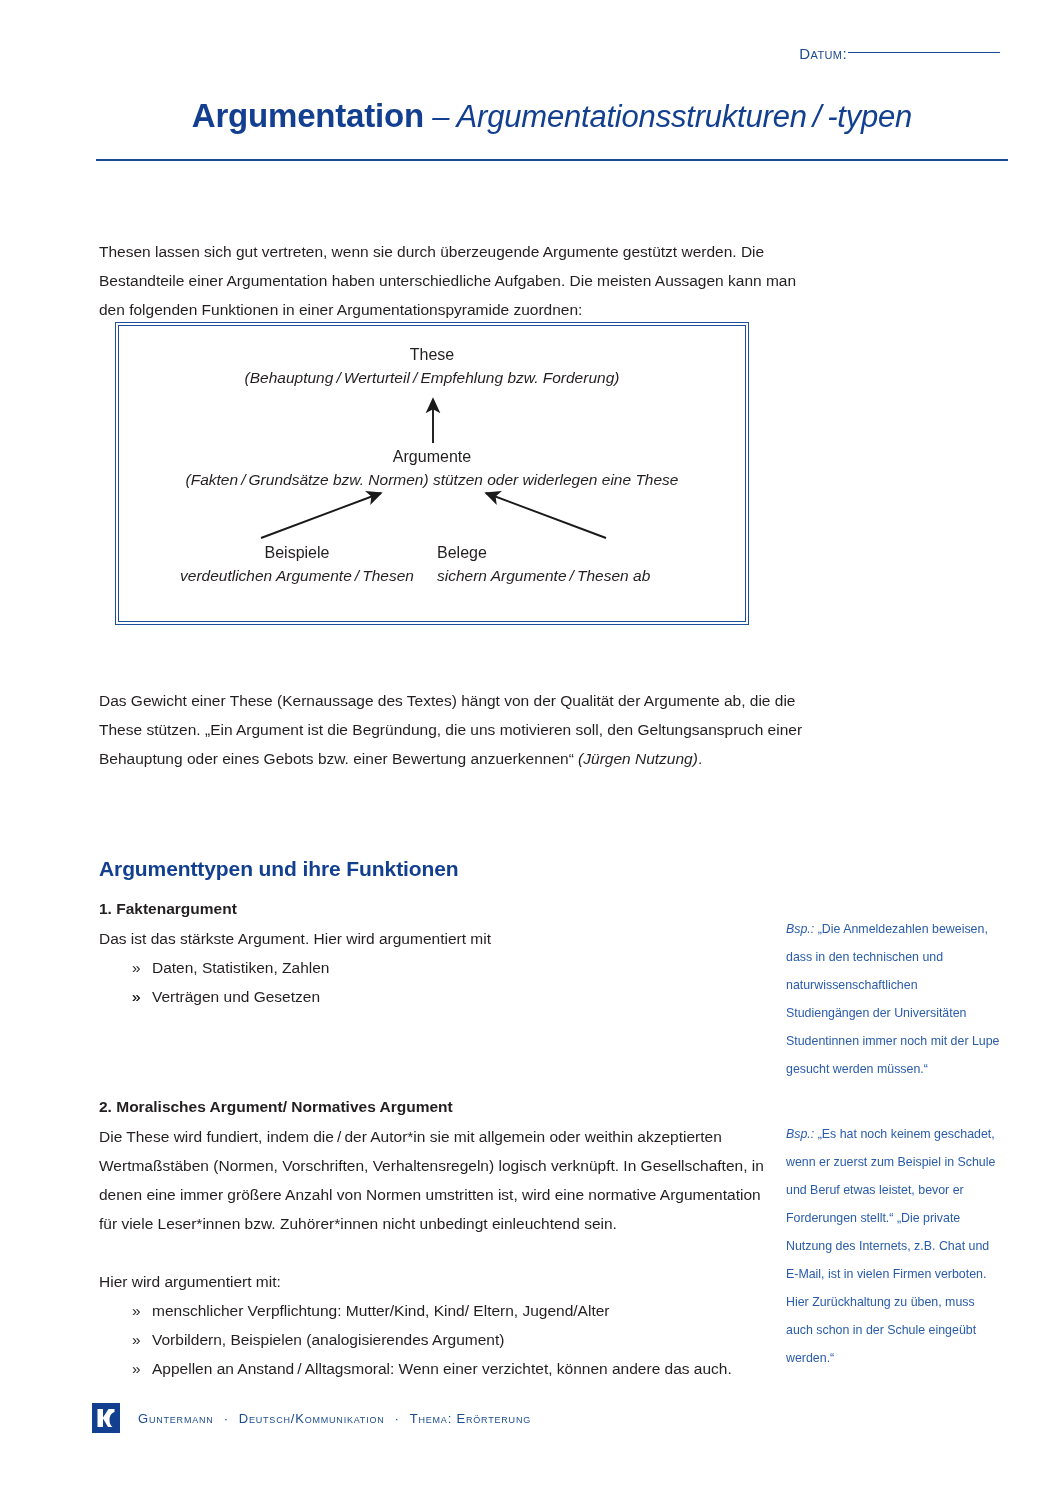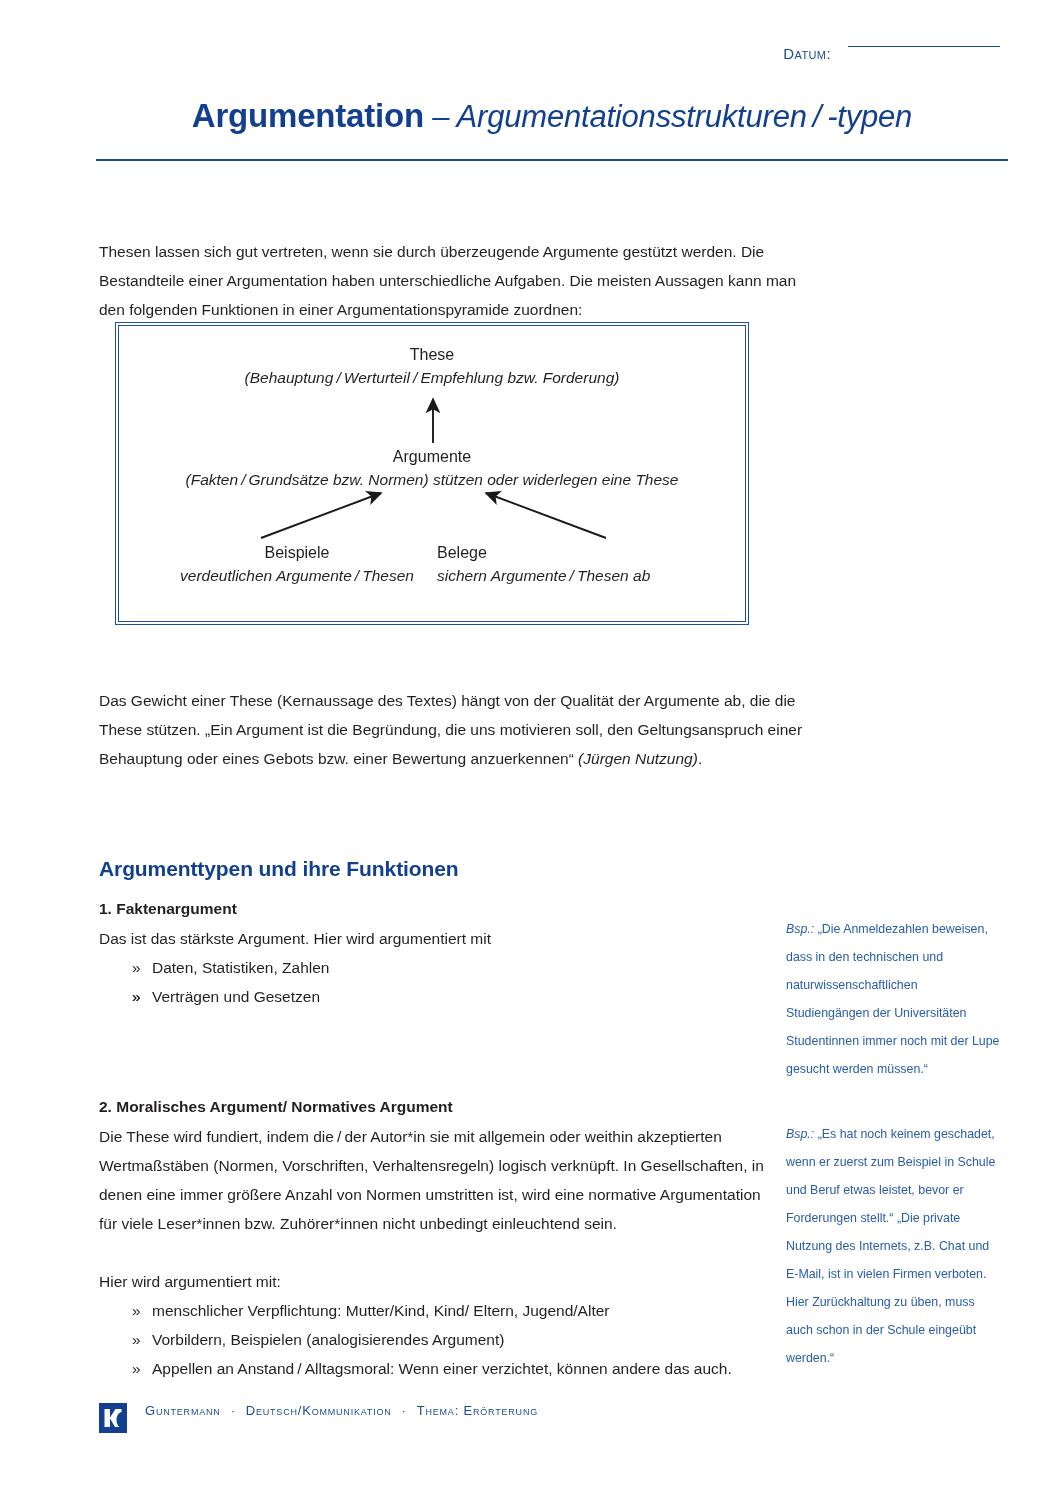--- a/index.html
+++ b/index.html
@@ -19,23 +19,22 @@
     position: absolute;
     inset: 0;
   }
 
   
   .datum-row {
     position: absolute;
     top: 46px;
     right: 60px;
     display: flex;
-    align-items: flex-start;
+    align-items: center;
     color: #1a4a8f;
-    gap: 16px;
   }
   .datum-label {
     font-size: 15px;
     font-variant: small-caps;
     letter-spacing: 0.4px;
     line-height: 1;
     color: #1a4a8f;
   }
   .datum-rule {
     width: 152px;
@@ -215,24 +214,24 @@
     line-height: 28px;
     color: #2a5caa;
   }
   .note1 { left: 786px; top: 915px; }
   .note2 { left: 786px; top: 1120px; }
   .note-lead { font-style: italic; }
 
   
   .footer {
     position: absolute;
-    left: 99px;
+    left: 92px;
     top: 1403px;
     display: flex;
-    align-items: flex-start;
+    align-items: center;
   }
   .logo-mark {
     width: 28px;
     height: 30px;
     background: #123f8f;
     position: relative;
     flex: 0 0 auto;
   }
   .logo-mark svg { display: block; }
   .footer-text {

